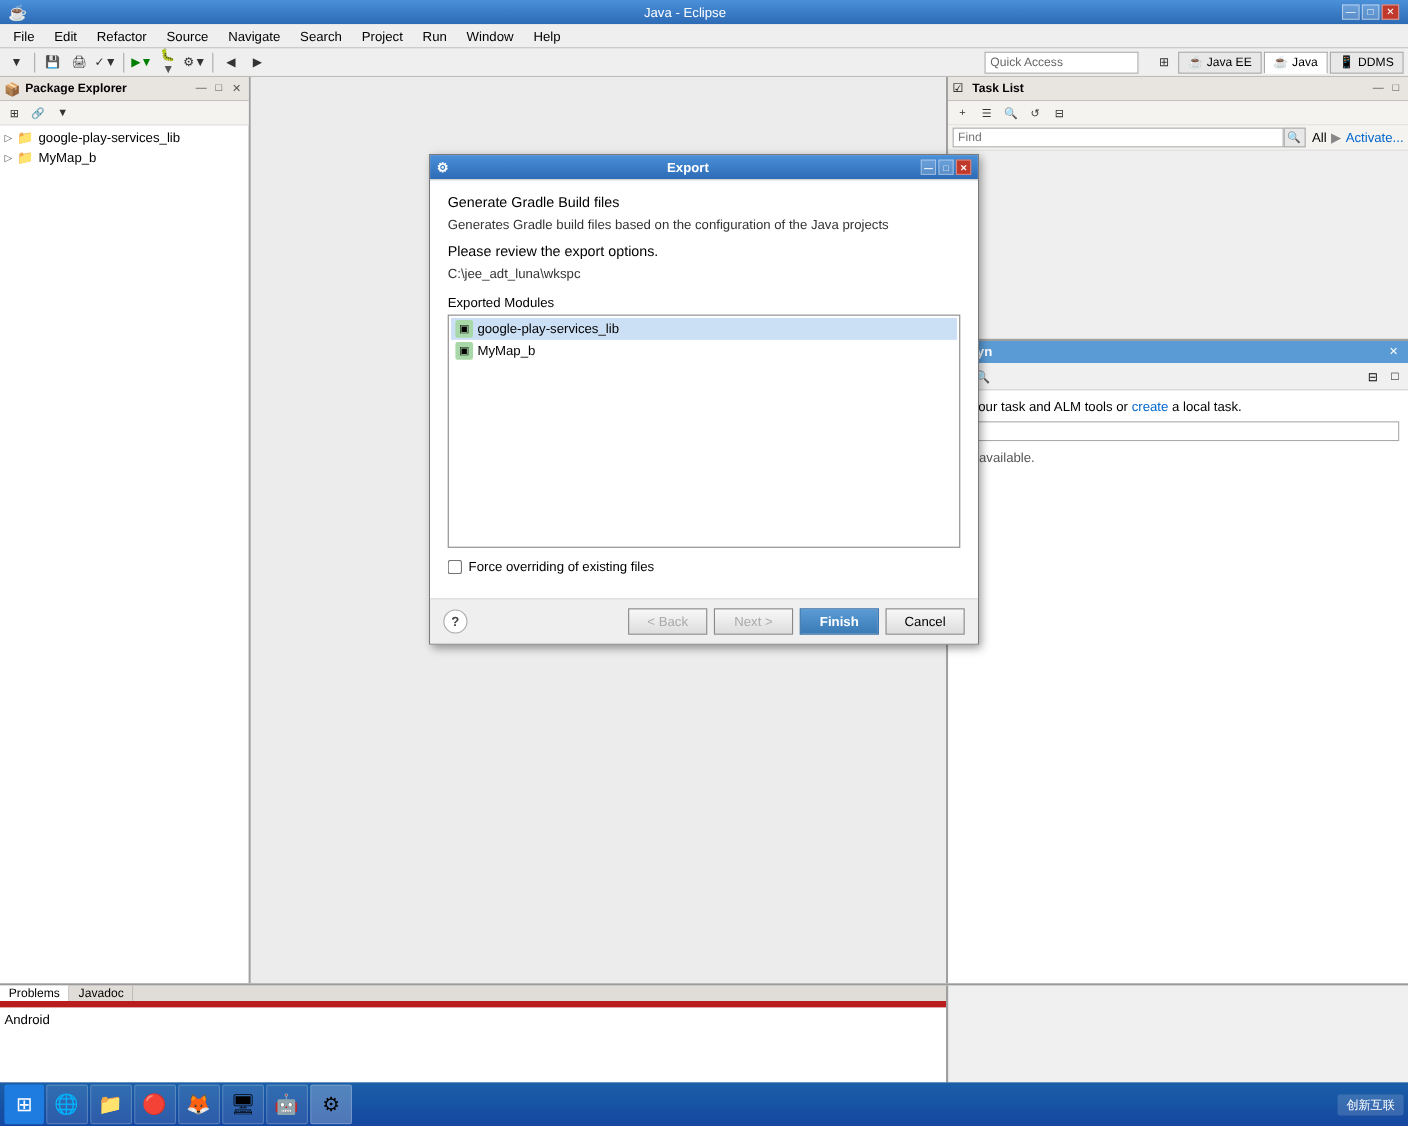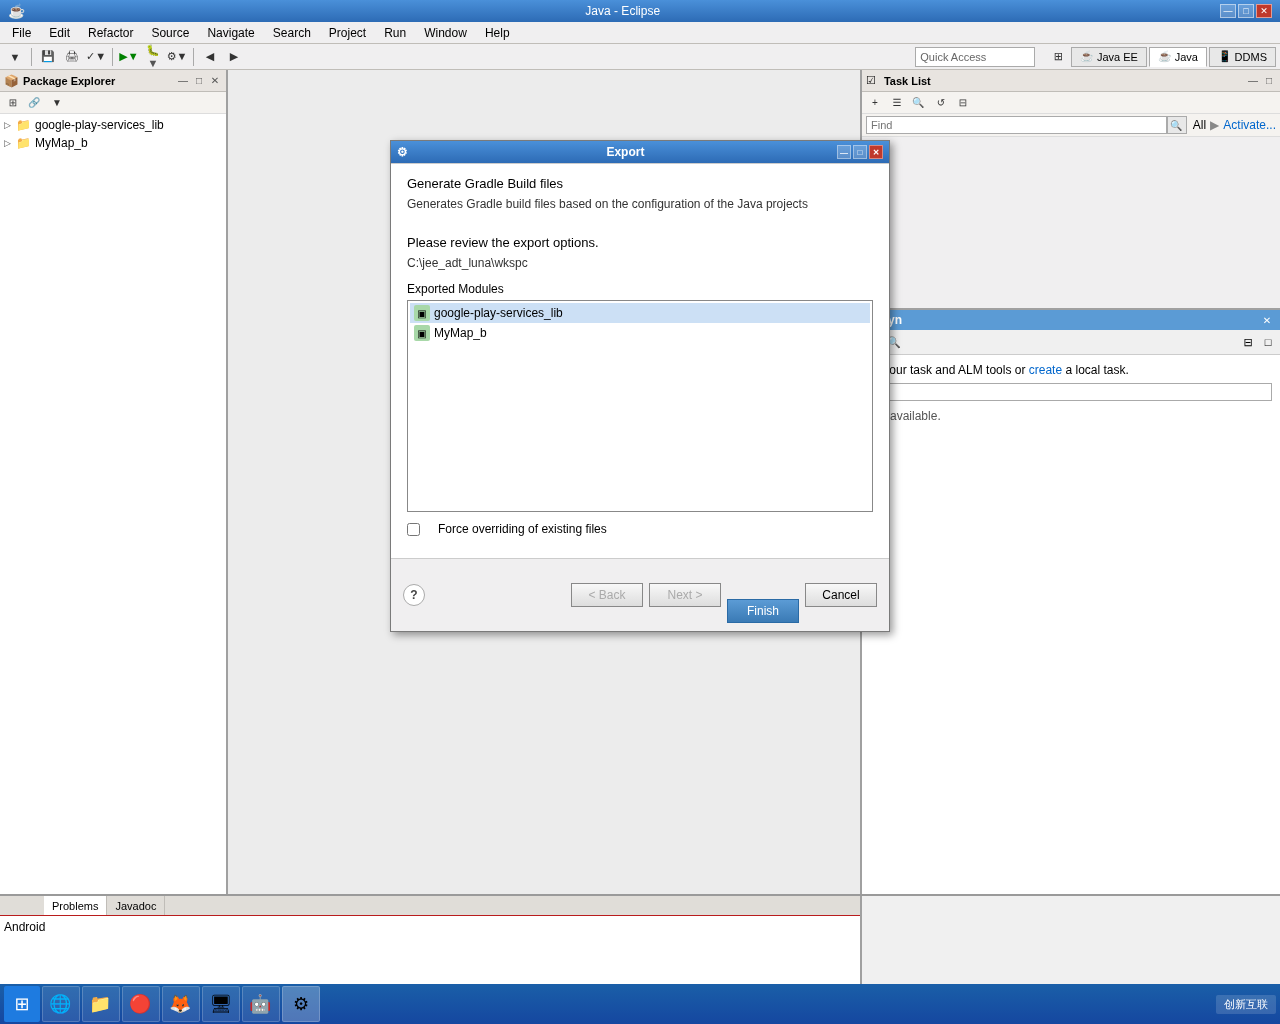--- a/index.html
+++ b/index.html
@@ -71,21 +71,21 @@
       display: flex; align-items: center; justify-content: center;
       font-size: 11px;
       color: #333;
     }
     .toolbar-separator { width: 1px; height: 18px; background: #aaa; margin: 0 3px; }
     .toolbar-spacer { flex: 1; }
     .quick-access-box {
       border: 1px solid #aaa;
       background: white;
       height: 20px;
-      width: 120px;
+      width: 140px;
       display: flex;
       align-items: center;
       padding: 0 4px;
       font-size: 11px;
       color: #666;
     }
     .perspective-tabs {
       display: flex;
       align-items: center;
       gap: 2px;
@@ -189,23 +189,22 @@
     .mylyn-content {
       padding: 8px;
       background: white;
       flex: 1;
       font-size: 12px;
     }
     .mylyn-content a { color: #0066cc; text-decoration: none; }
     .bottom-tabs {
       display: flex;
       background: #e0ddd8;
-      border-bottom: 1px solid #b91c1c;
+      border-bottom: 6px solid #b91c1c;
       height: 20px;
-      padding-left: 44px;
     }
     .bottom-tab {
       padding: 2px 8px;
       font-size: 11px;
       cursor: pointer;
       border-right: 1px solid #c0bdb8;
       display: flex;
       align-items: center;
     }
     .bottom-tab.active { background: white; }
@@ -308,21 +307,21 @@
       border-bottom: 1px solid #ccc;
     }
     .dialog-section-title {
       font-size: 13px;
       font-weight: normal;
       margin-bottom: 6px;
     }
     .dialog-description {
       font-size: 12px;
       color: #333;
-      margin-bottom: 24px;
+      margin-bottom: 10px;
     }
     .dialog-review {
       font-size: 13px;
       margin-bottom: 6px;
     }
     .dialog-field-label {
       font-size: 12px;
       color: #444;
     }
     .dialog-field-value {
@@ -353,21 +352,21 @@
       width: 16px; height: 16px;
       margin-right: 4px;
       border-radius: 2px;
       display: flex; align-items: center; justify-content: center;
       font-size: 10px;
     }
     .module-icon.android { background: #a8d8a8; }
     .dialog-checkbox-row {
       display: flex;
       align-items: flex-end;
-      gap: 18px;
+      gap: 6px;
       padding: 10px 0;
       font-size: 12px;
     }
     .dialog-footer {
       background: #f0eff0;
       padding: 8px 12px;
       display: flex;
       align-items: center;
       gap: 6px;
     }
@@ -389,22 +388,21 @@
       border: 1px solid #888;
       background: linear-gradient(to bottom, #f8f8f8, #ddd);
       cursor: pointer;
       font-size: 12px;
       padding: 0 12px;
     }
     .dialog-btn.primary {
       background: linear-gradient(to bottom, #5b9bd5, #3a7ab5);
       color: white;
       border-color: #2a6aa5;
-      font-weight: normal;
-      margin-top: 32px;
+      font-weight: bold;
     }
     .dialog-btn:disabled { color: #aaa; cursor: default; text-align: center; }
     .find-input {
       flex: 1;
       height: 18px;
       border: 1px solid #aaa;
       padding: 0 4px;
       font-size: 11px;
     }
     .find-btn {

